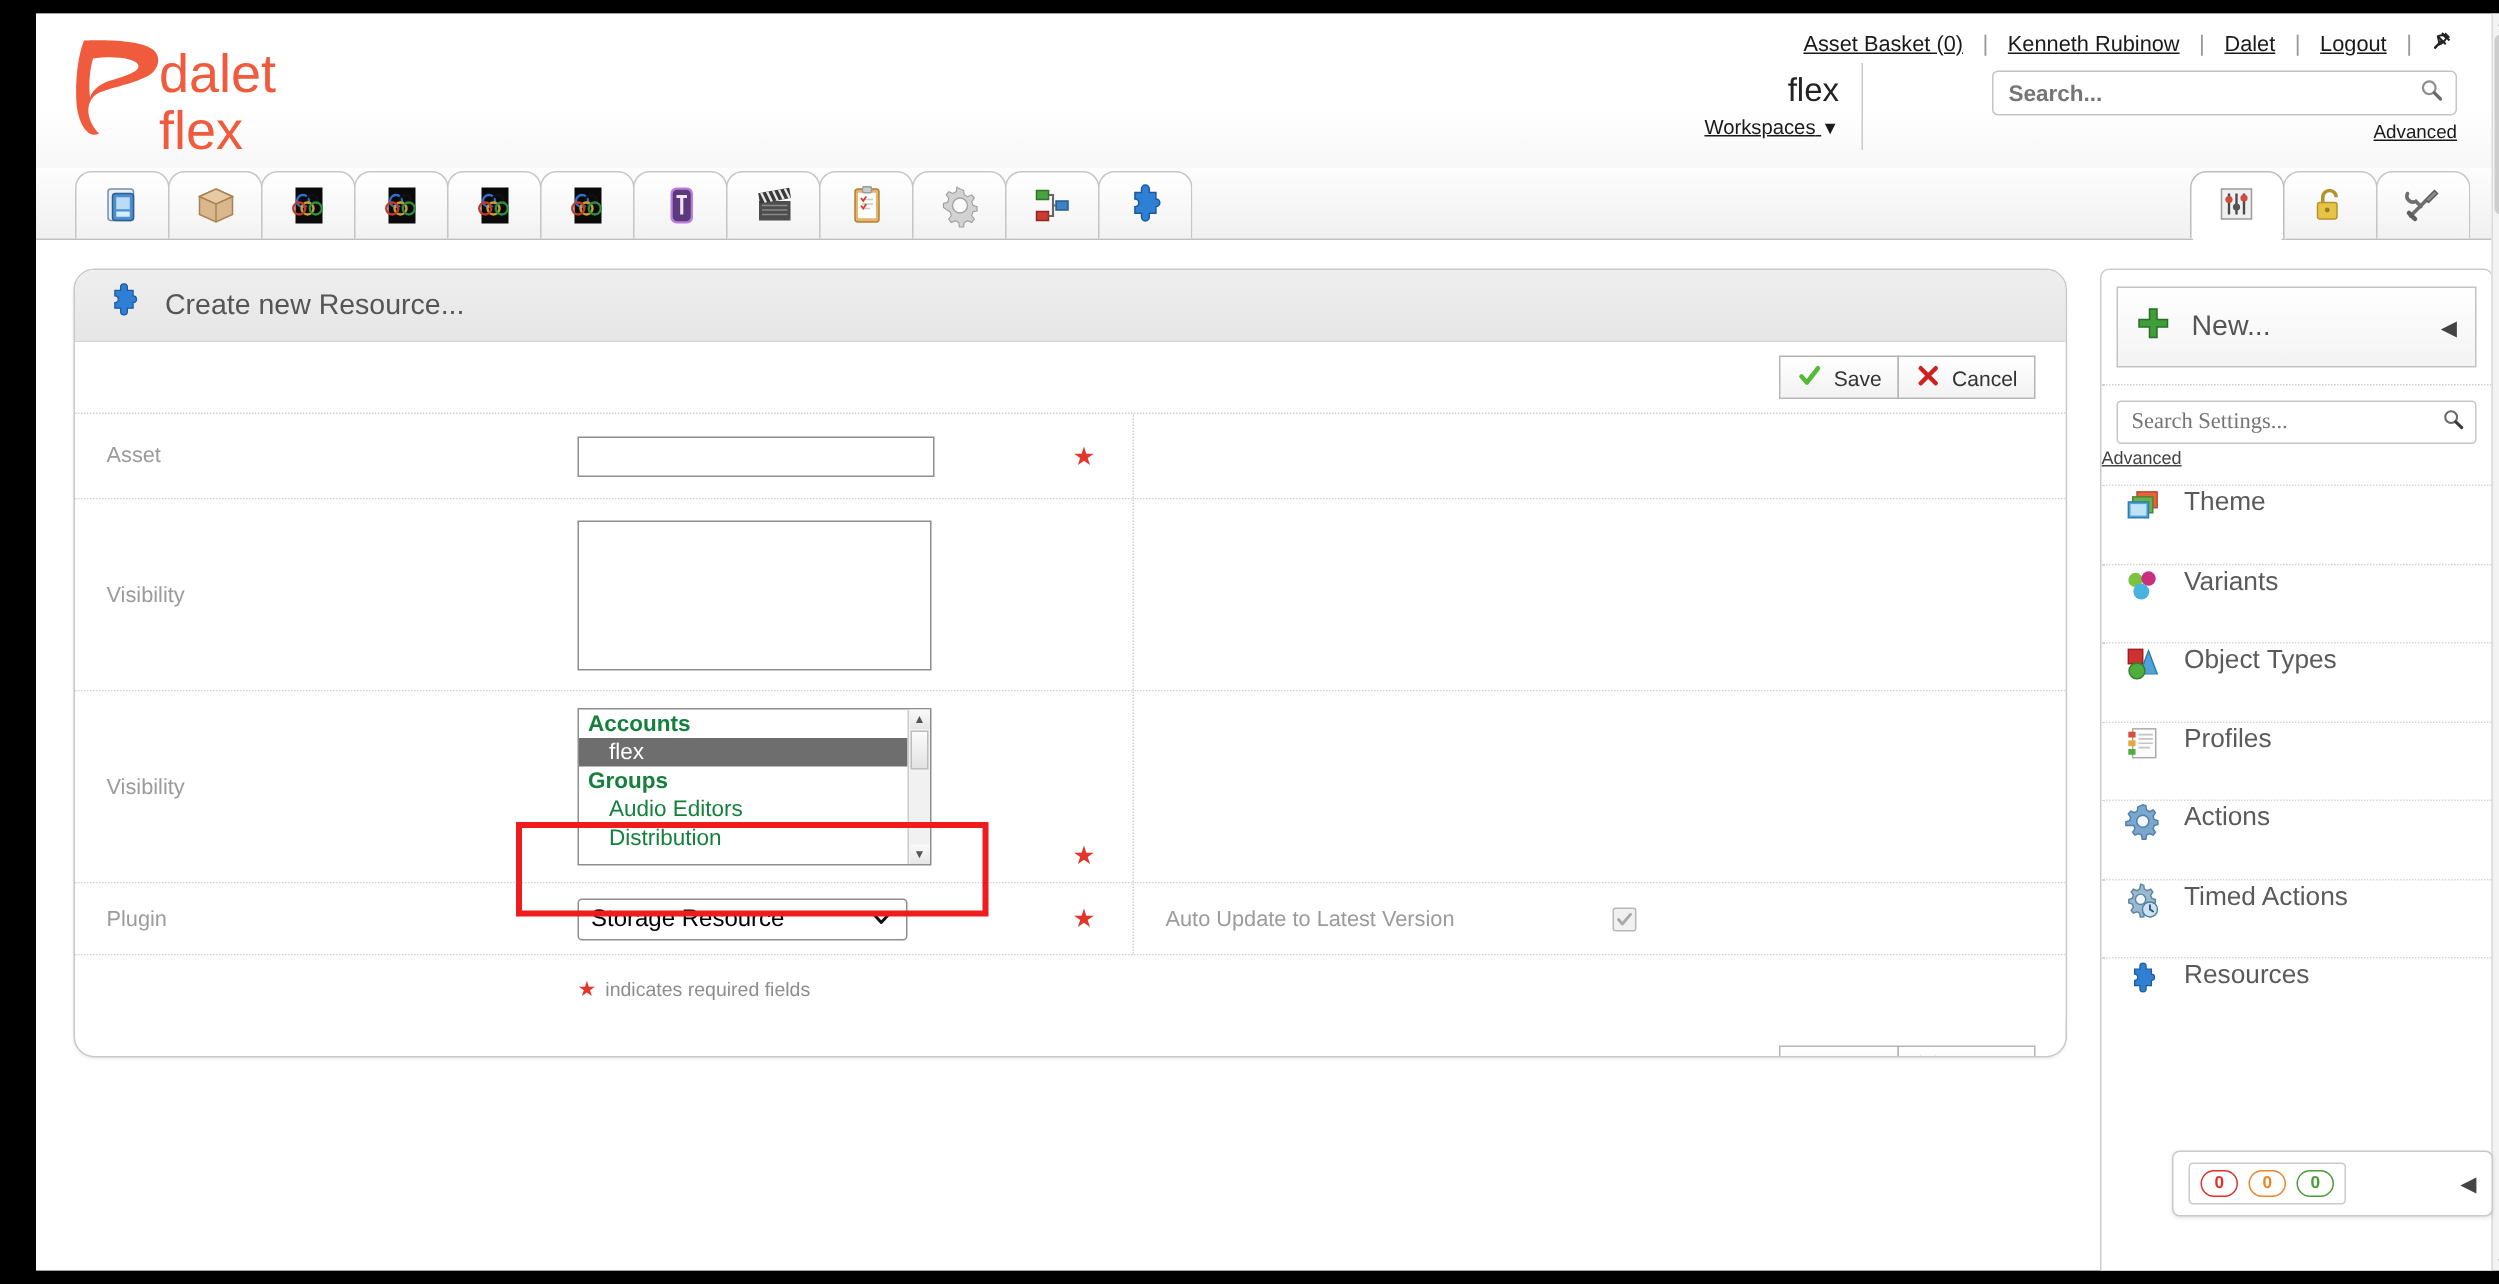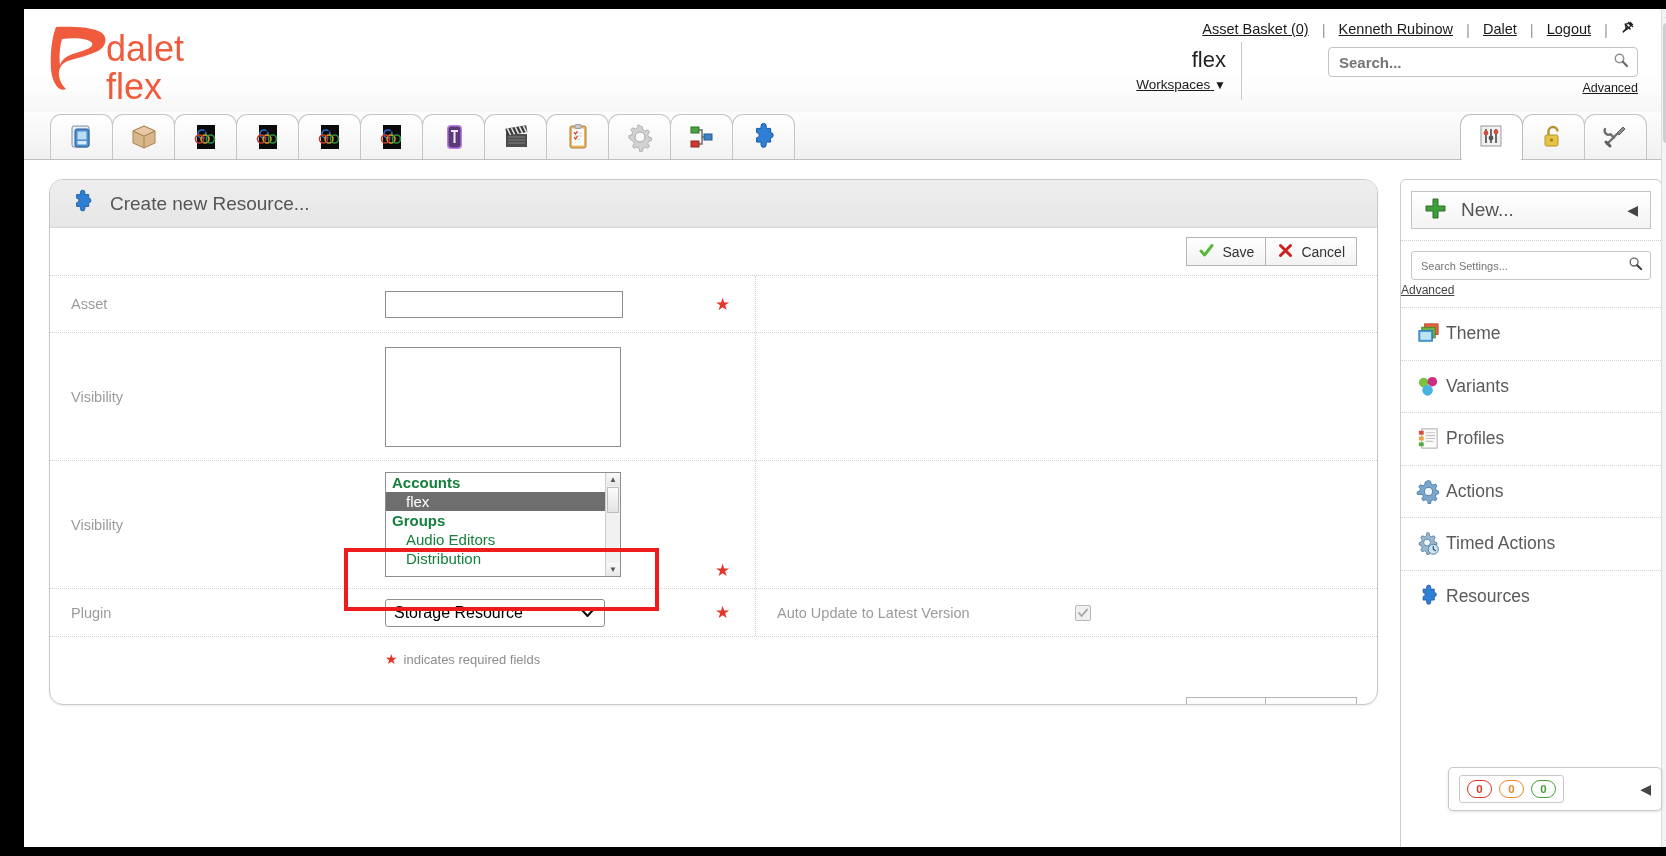--- a/index.html
+++ b/index.html
@@ -280,48 +280,48 @@
   .rpanel {
     position: absolute; right: 10px; top: 19px;
     width: 262px; height: 810px;
     background: #fff;
     border: 1px solid #cccccc;
     border-radius: 6px 6px 0 0;
     overflow: hidden;
   }
   .rp-new {
     margin: 11px 10px 2px 10px;
-    height: 38px;
+    height: 54px;
     border: 1px solid #c3c3c3;
     background: linear-gradient(to bottom,#ffffff,#f3f3f3);
     display: flex; align-items: center;
     padding: 0 12px; gap: 14px;
     position: relative;
   }
   .rp-new .lbl { font-size: 19px; color: #555; }
   .rp-new .arr { position: absolute; right: 12px; font-size: 14px; color: #444; }
   .rp-sep { border-bottom: 1px dotted #d0d0d0; margin: 11px 0 0 0; }
   .rp-search {
     margin: 10px 10px 0 10px; height: 29px;
     border: 1px solid #c6c6c6; border-radius: 3px;
     display: flex; align-items: center; padding: 0 7px;
   }
   .rp-search input {
     flex: 1; border: none; outline: none; background: transparent;
-    font-size: 11px; color: #8c8c8c;
-    font-family: Liberation Sans, sans-serif;
+    font-size: 15px; color: #8c8c8c;
+    font-family: Liberation Serif, serif;
   }
   .rp-adv {
     text-align: right; margin: 4px 12px 0 0;
     font-size: 12px; color: #444; text-decoration: underline;
   }
   .rp-item {
     height: 52.5px;
-    display: flex; align-items: center;
-    padding-left: 14px; gap: 4px;
+    display: flex; 
+    padding-left: 14px; gap: 14px;
     border-top: 1px dotted #d5d5d5;
   }
   .rp-item .lbl { font-size: 17.5px; color: #5a5a5a; }
   .rp-item .icow { width: 27px; height: 27px; display:flex; align-items:center; justify-content:center; }
   
   .counters {
     position: absolute; right: 10px; bottom: 36px;
     width: 214px; height: 44px;
     background: #fff;
     border: 1px solid #c9c9c9;
@@ -780,20 +780,30 @@
           <span class="icow">
             <svg width="25" height="25" viewBox="0 0 26 26">
               <circle cx="8" cy="9" r="5" fill="#7cc241"></circle>
               <circle cx="17" cy="8" r="5" fill="#c8307f"></circle>
               <circle cx="12" cy="17" r="5.5" fill="#49b3e0"></circle>
             </svg>
           </span>
           <span class="lbl">Variants</span>
         </div>
 
+        <div class="rp-item">
+          <span class="icow">
+            <svg width="25" height="25" viewBox="0 0 26 26">
+              <rect x="3" y="3" width="10" height="10" fill="#cf3030" stroke="#982222"></rect>
+              <path d="M17 4 L23 20 H11 Z" fill="#4fa3d8" stroke="#2e7cad"></path>
+              <circle cx="9" cy="18" r="5.5" fill="#4fae3e" stroke="#357f2b"></circle>
+            </svg>
+          </span>
+          <span class="lbl">Object Types</span>
+        </div>
 
 
 
         <div class="rp-item">
           <span class="icow">
             <svg width="25" height="25" viewBox="0 0 26 26">
               <rect x="6" y="3" width="16" height="20" fill="#fbfbfb" stroke="#a9a9a9"></rect>
               <rect x="3" y="5" width="5" height="4" fill="#d94b3c"></rect>
               <rect x="3" y="11" width="5" height="4" fill="#e8a63c"></rect>
               <rect x="3" y="17" width="5" height="4" fill="#4fae3e"></rect>

